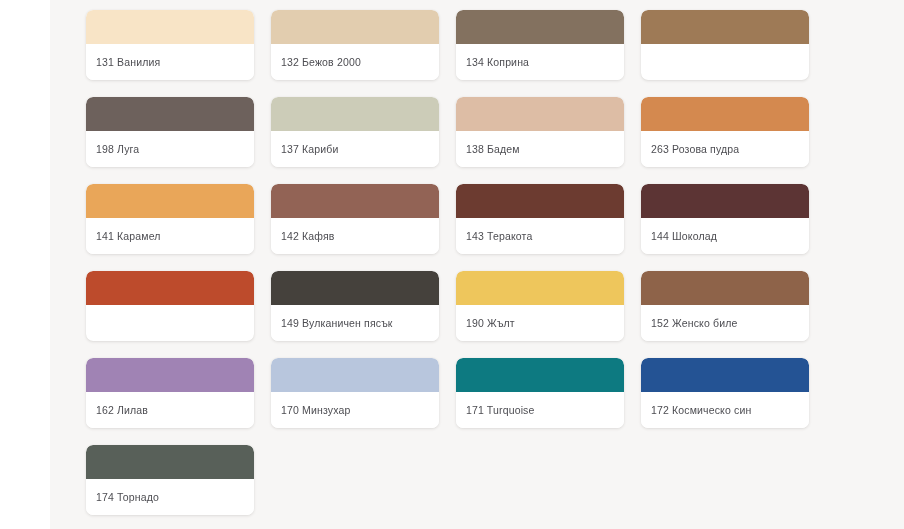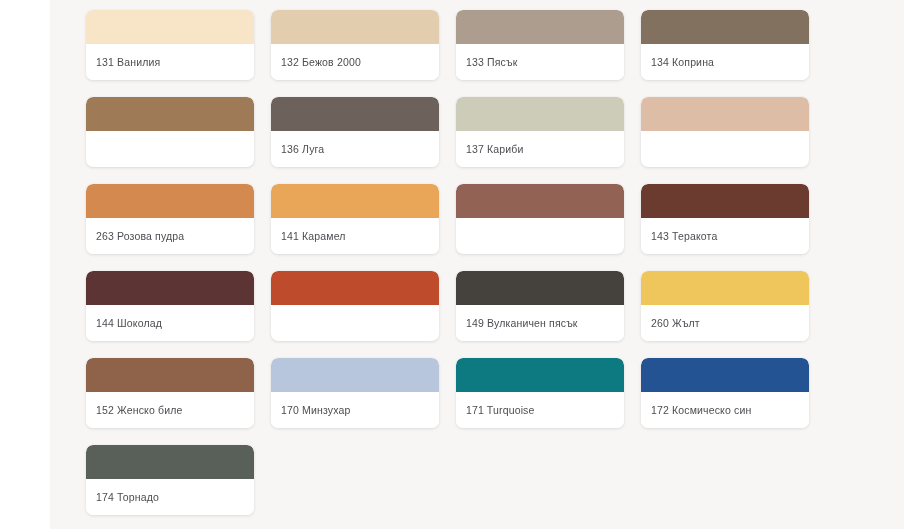--- a/index.html
+++ b/index.html
@@ -92,63 +92,63 @@
             <span class="swatch-label">131 Ванилия</span>
           </div>
         </div>
         <div class="swatch-card">
           <div class="swatch-color" style="background: rgb(226, 205, 175);"></div>
           <div class="swatch-label-wrap">
             <span class="swatch-label">132 Бежов 2000</span>
           </div>
         </div>
         <div class="swatch-card">
-          <div class="swatch-color" style="background: rgb(173, 157, 142);"></div>
-          <div class="swatch-label-wrap">
-            <span class="swatch-label">133 Пясък</span>
-          </div>
-        </div>
-        <div class="swatch-card">
           <div class="swatch-color" style="background: rgb(131, 113, 95);"></div>
           <div class="swatch-label-wrap">
             <span class="swatch-label">134 Коприна</span>
           </div>
         </div>
         <div class="swatch-card">
           <div class="swatch-color" style="background: rgb(158, 122, 86);"></div>
         </div>
         <div class="swatch-card">
           <div class="swatch-color" style="background: rgb(109, 97, 92);"></div>
           <div class="swatch-label-wrap">
-            <span class="swatch-label">136 Луга</span>
+            <span class="swatch-label">198 Луга</span>
           </div>
         </div>
         <div class="swatch-card">
           <div class="swatch-color" style="background: rgb(204, 204, 184);"></div>
           <div class="swatch-label-wrap">
             <span class="swatch-label">137 Кариби</span>
           </div>
         </div>
         <div class="swatch-card">
           <div class="swatch-color" style="background: rgb(221, 189, 165);"></div>
+          <div class="swatch-label-wrap">
+            <span class="swatch-label">138 Бадем</span>
+          </div>
         </div>
         <div class="swatch-card">
           <div class="swatch-color" style="background: rgb(212, 137, 79);"></div>
           <div class="swatch-label-wrap">
             <span class="swatch-label">263 Розова пудра</span>
           </div>
         </div>
         <div class="swatch-card">
           <div class="swatch-color" style="background: rgb(233, 166, 89);"></div>
           <div class="swatch-label-wrap">
             <span class="swatch-label">141 Карамел</span>
           </div>
         </div>
         <div class="swatch-card">
           <div class="swatch-color" style="background: rgb(146, 99, 85);"></div>
+          <div class="swatch-label-wrap">
+            <span class="swatch-label">142 Кафяв</span>
+          </div>
         </div>
         <div class="swatch-card">
           <div class="swatch-color" style="background: rgb(108, 59, 48);"></div>
           <div class="swatch-label-wrap">
             <span class="swatch-label">143 Теракота</span>
           </div>
         </div>
         <div class="swatch-card">
           <div class="swatch-color" style="background: rgb(92, 52, 52);"></div>
           <div class="swatch-label-wrap">
@@ -160,27 +160,33 @@
         </div>
         <div class="swatch-card">
           <div class="swatch-color" style="background: rgb(69, 65, 60);"></div>
           <div class="swatch-label-wrap">
             <span class="swatch-label">149 Вулканичен пясък</span>
           </div>
         </div>
         <div class="swatch-card">
           <div class="swatch-color" style="background: rgb(238, 198, 92);"></div>
           <div class="swatch-label-wrap">
-            <span class="swatch-label">260 Жълт</span>
+            <span class="swatch-label">190 Жълт</span>
           </div>
         </div>
         <div class="swatch-card">
           <div class="swatch-color" style="background: rgb(142, 99, 73);"></div>
           <div class="swatch-label-wrap">
             <span class="swatch-label">152 Женско биле</span>
+          </div>
+        </div>
+        <div class="swatch-card">
+          <div class="swatch-color" style="background: rgb(160, 131, 180);"></div>
+          <div class="swatch-label-wrap">
+            <span class="swatch-label">162 Лилав</span>
           </div>
         </div>
         <div class="swatch-card">
           <div class="swatch-color" style="background: rgb(184, 198, 221);"></div>
           <div class="swatch-label-wrap">
             <span class="swatch-label">170 Минзухар</span>
           </div>
         </div>
         <div class="swatch-card">
           <div class="swatch-color" style="background: rgb(13, 122, 129);"></div>

